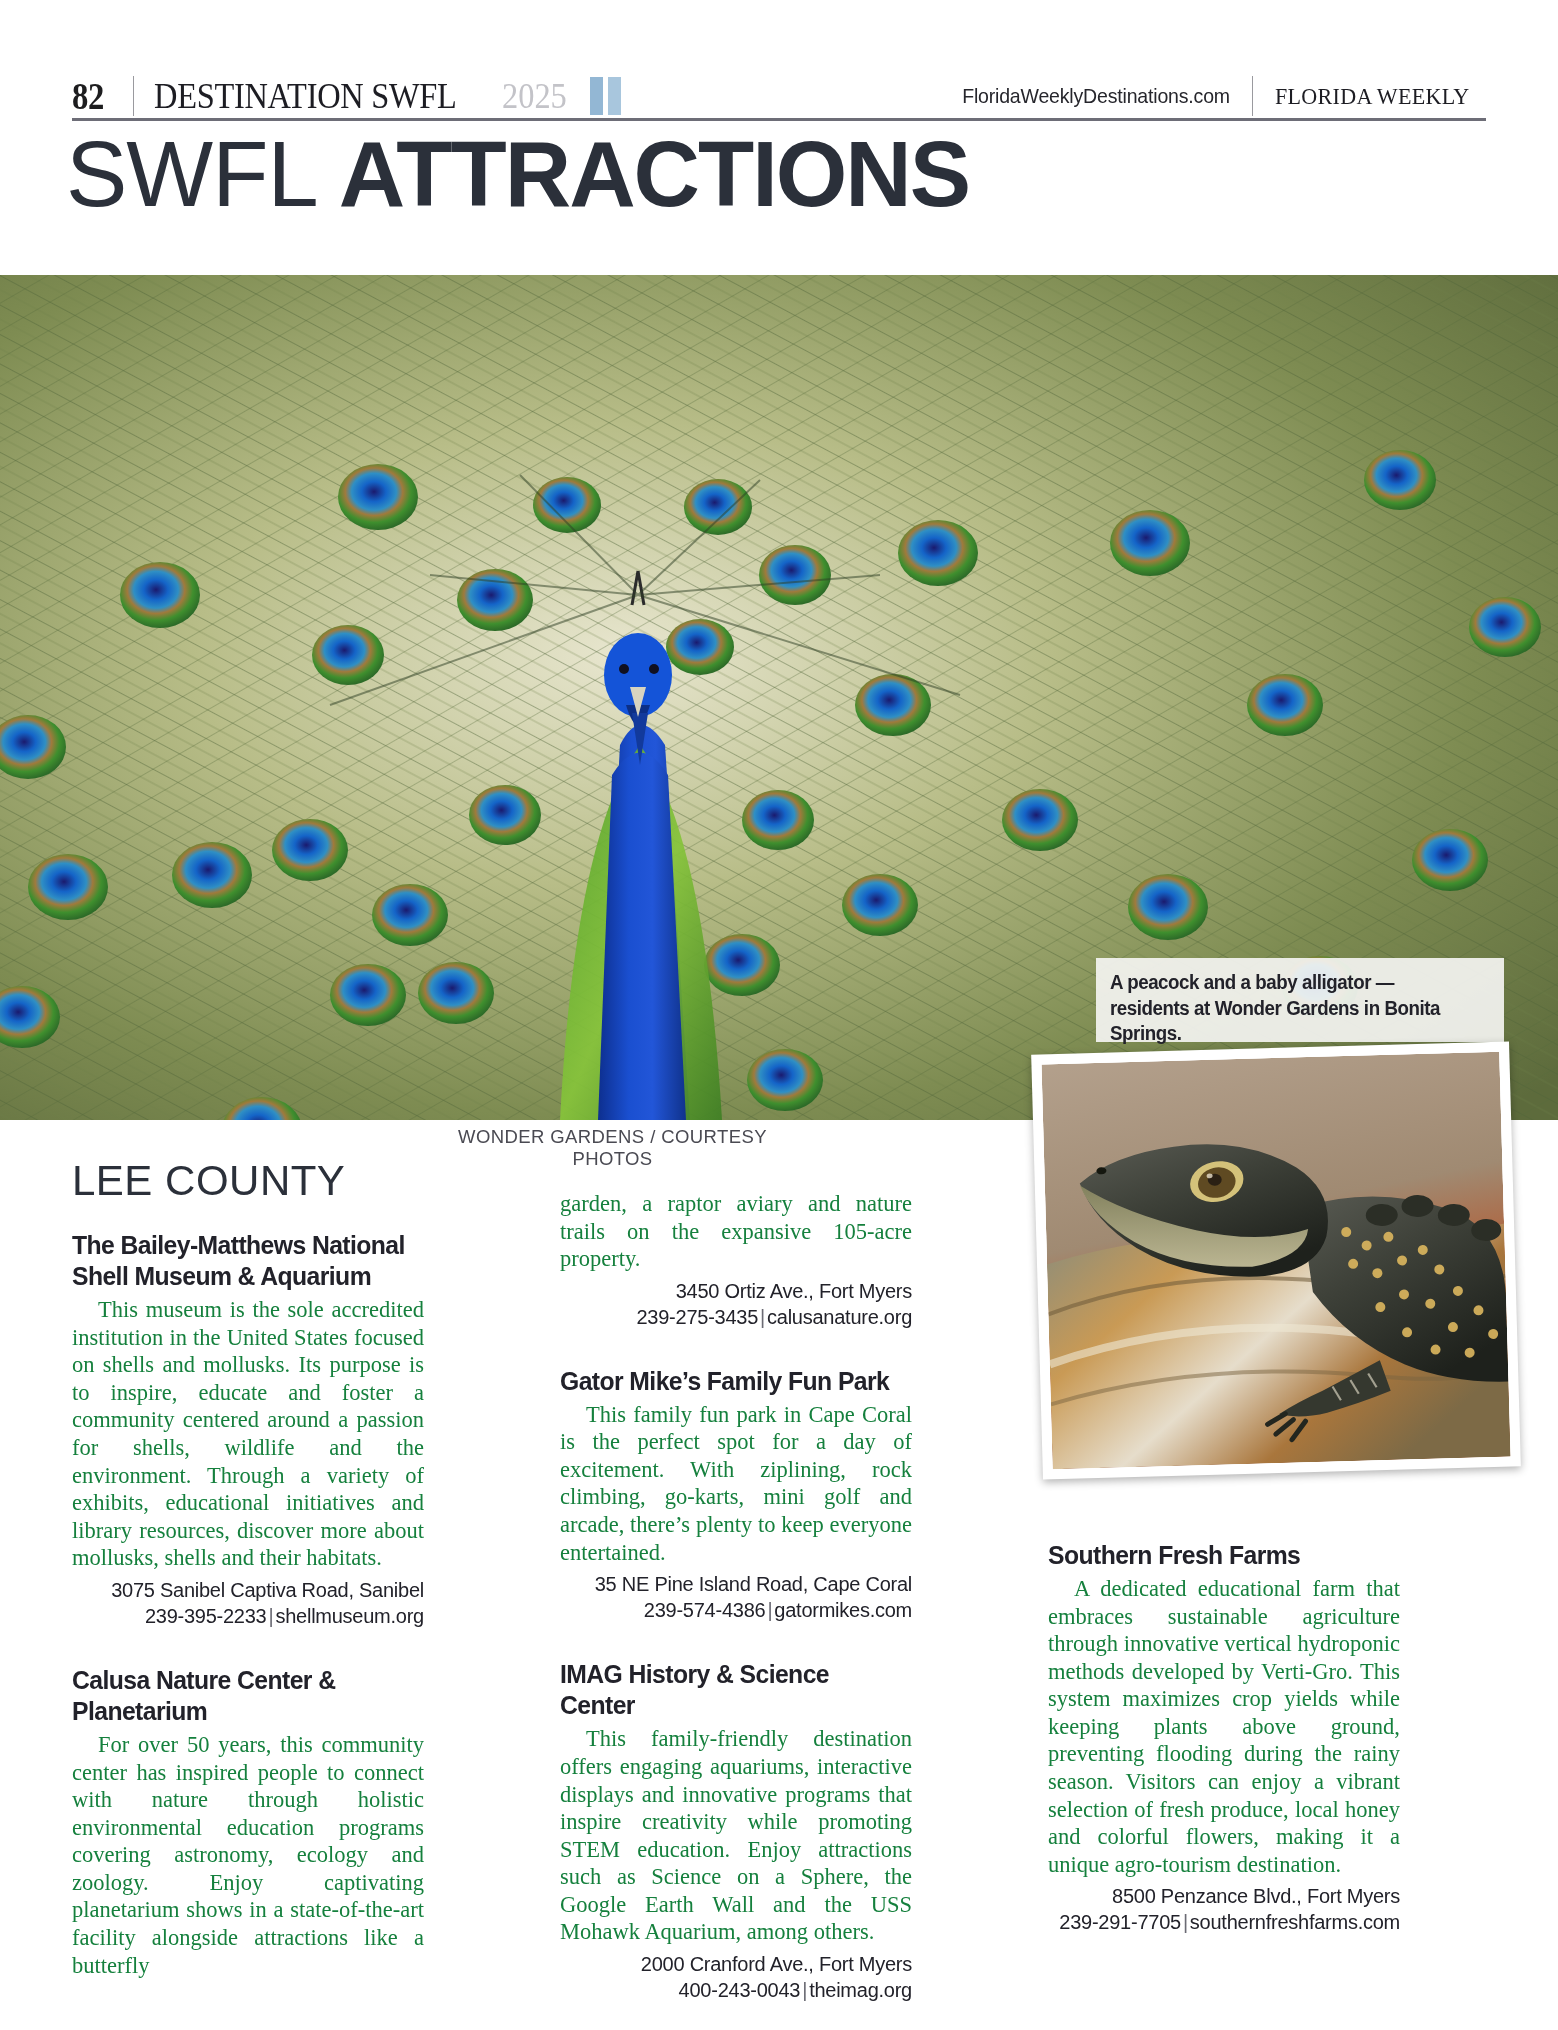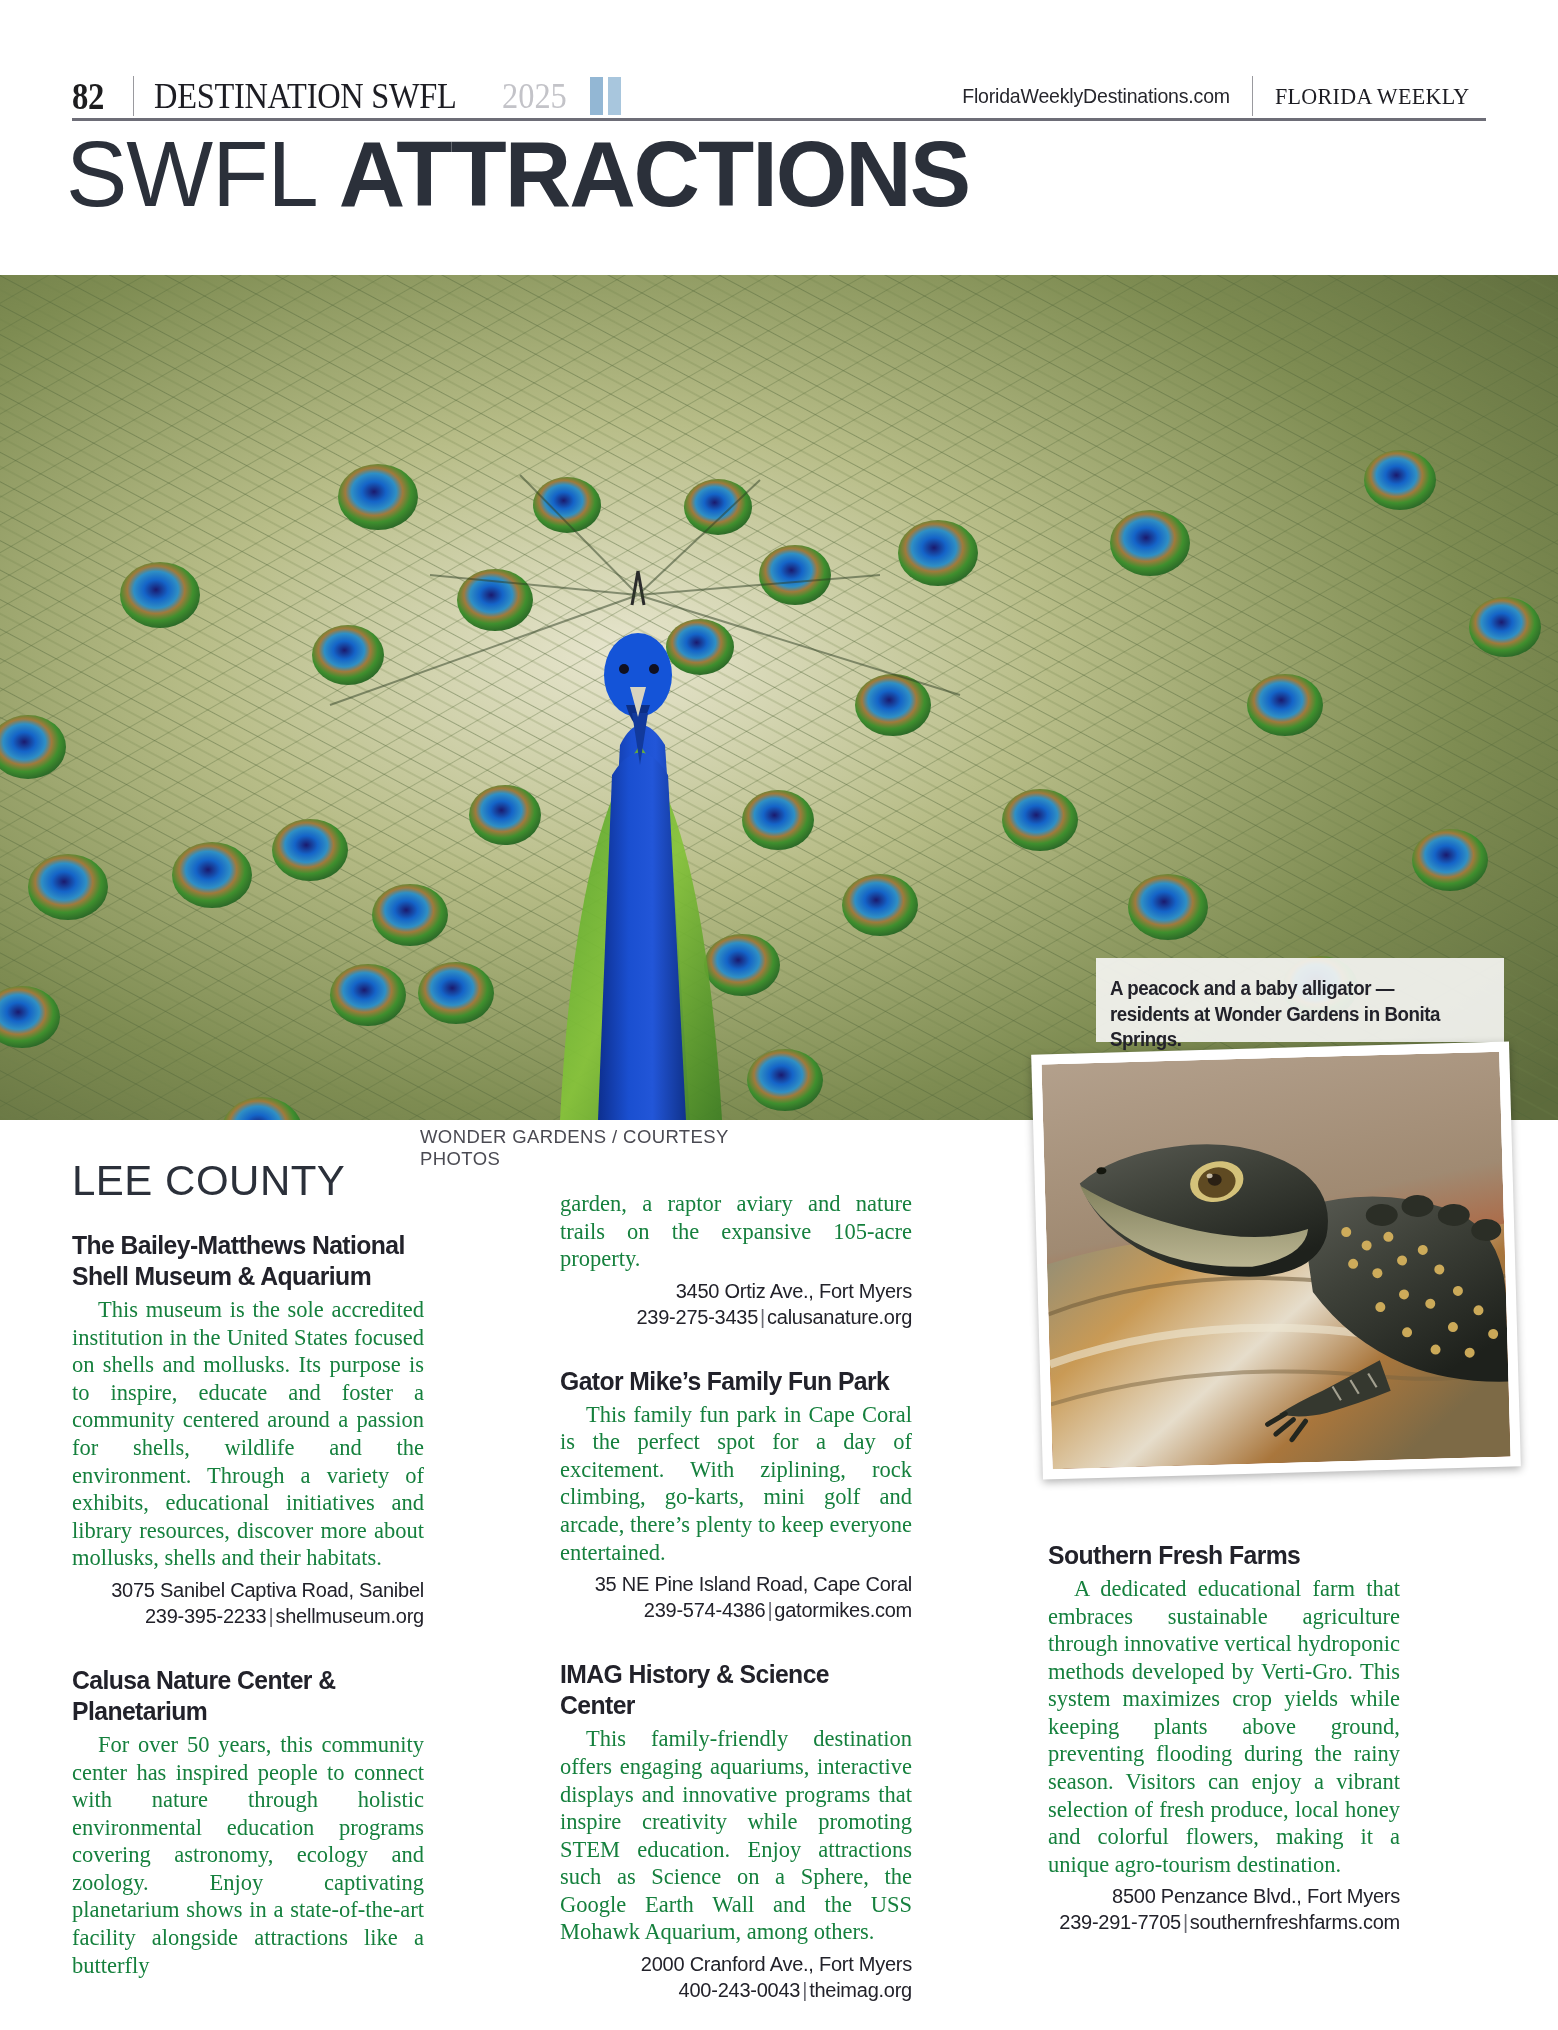--- a/index.html
+++ b/index.html
@@ -69,21 +69,21 @@
   .hero {
     position: absolute; left: 0; top: 275px; width: 1558px; height: 845px;
     overflow: hidden; background: #6a7a43;
   }
   .hero svg { display:block; width: 100%; height: 100%; }
 
   
   .caption-box {
     position: absolute; left: 1096px; top: 958px; width: 408px; height: 84px;
     background: rgba(243,243,240,0.93);
-    padding: 18px 14px 0 14px;
+    padding: 12px 14px 0 14px;
   }
   .caption-box p {
     font-family: "Liberation Sans", sans-serif;
     font-weight: 700; font-size: 19.5px; line-height: 1.32; color: #22222a;
     letter-spacing: -0.45px;
     transform: scaleX(0.96); transform-origin: left top;
   }
 
   
   .gator-frame {
@@ -91,21 +91,21 @@
     background: #ffffff; padding: 10px;
     transform: rotate(-1.6deg);
     box-shadow: 0 3px 9px rgba(0,0,0,0.30);
   }
   .gator-frame .gimg { width: 100%; height: 100%; overflow: hidden; }
   .gator-frame svg { display: block; width: 100%; height: 100%; }
 
   
   .photo-credit {
     position: absolute; left: 420px; top: 1126px; width: 385px;
-    text-align: left;
+    text-align: center;
     font-family: "Liberation Sans", sans-serif;
     font-size: 18.5px; color: #4a4a52; letter-spacing: 0.4px;
   }
 
   
   .col { position: absolute; top: 1160px; }
   .col-1 { left: 72px;  width: 352px; }
   .col-2 { left: 560px; width: 352px; }
   .col-3 { left: 1048px; width: 352px; }
   .col-2.shift { top: 1190px; }

